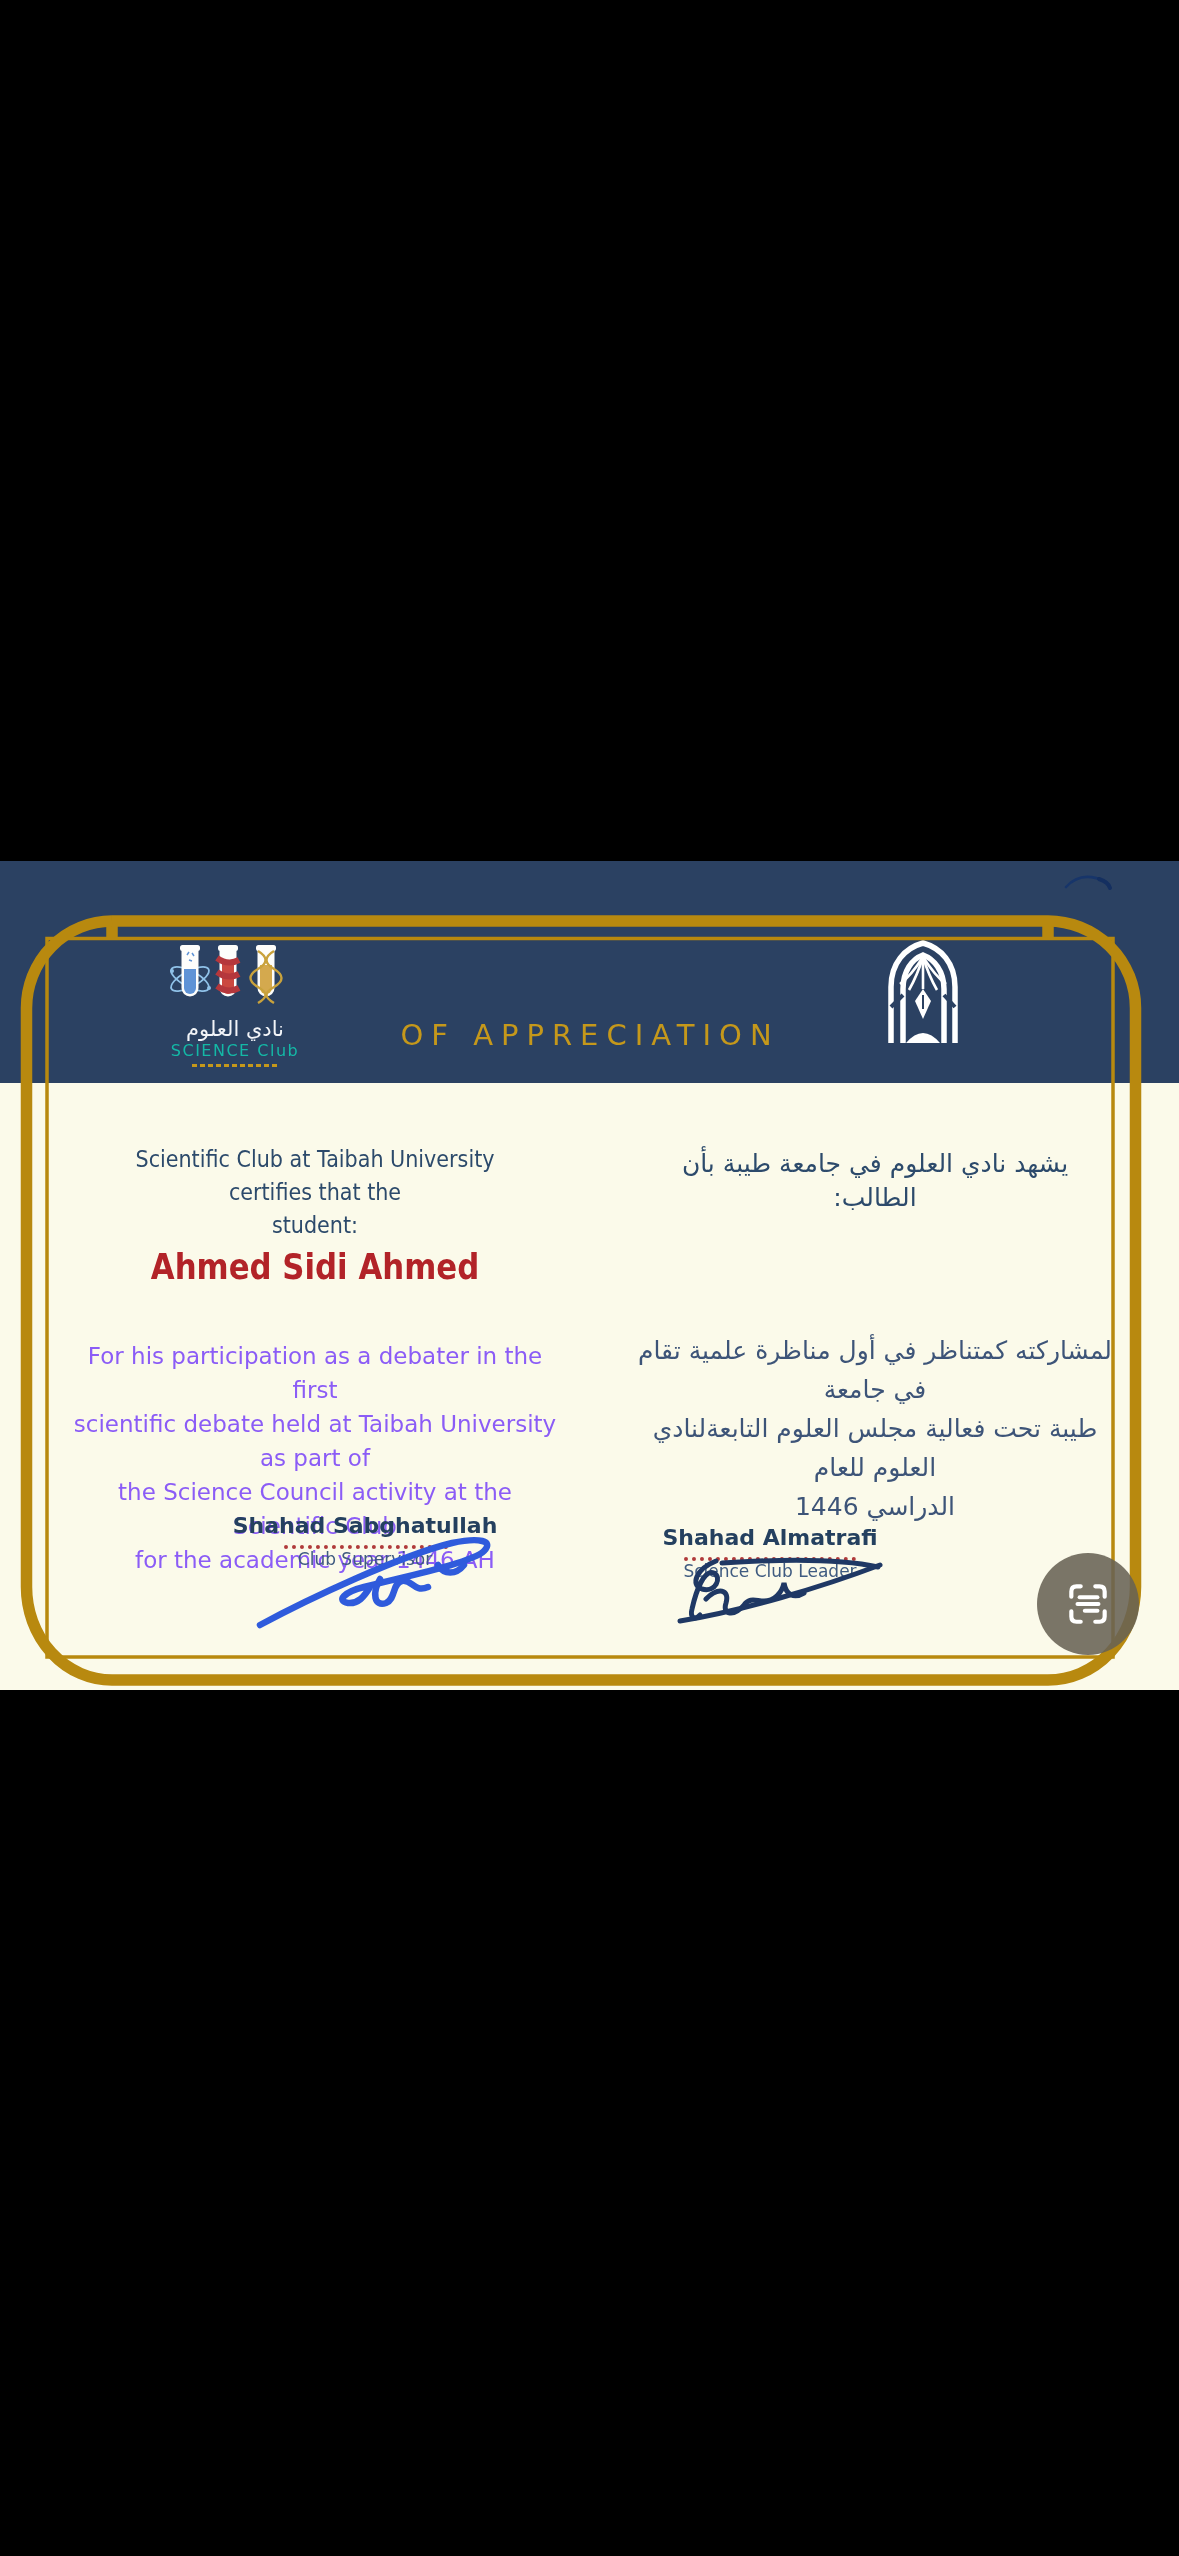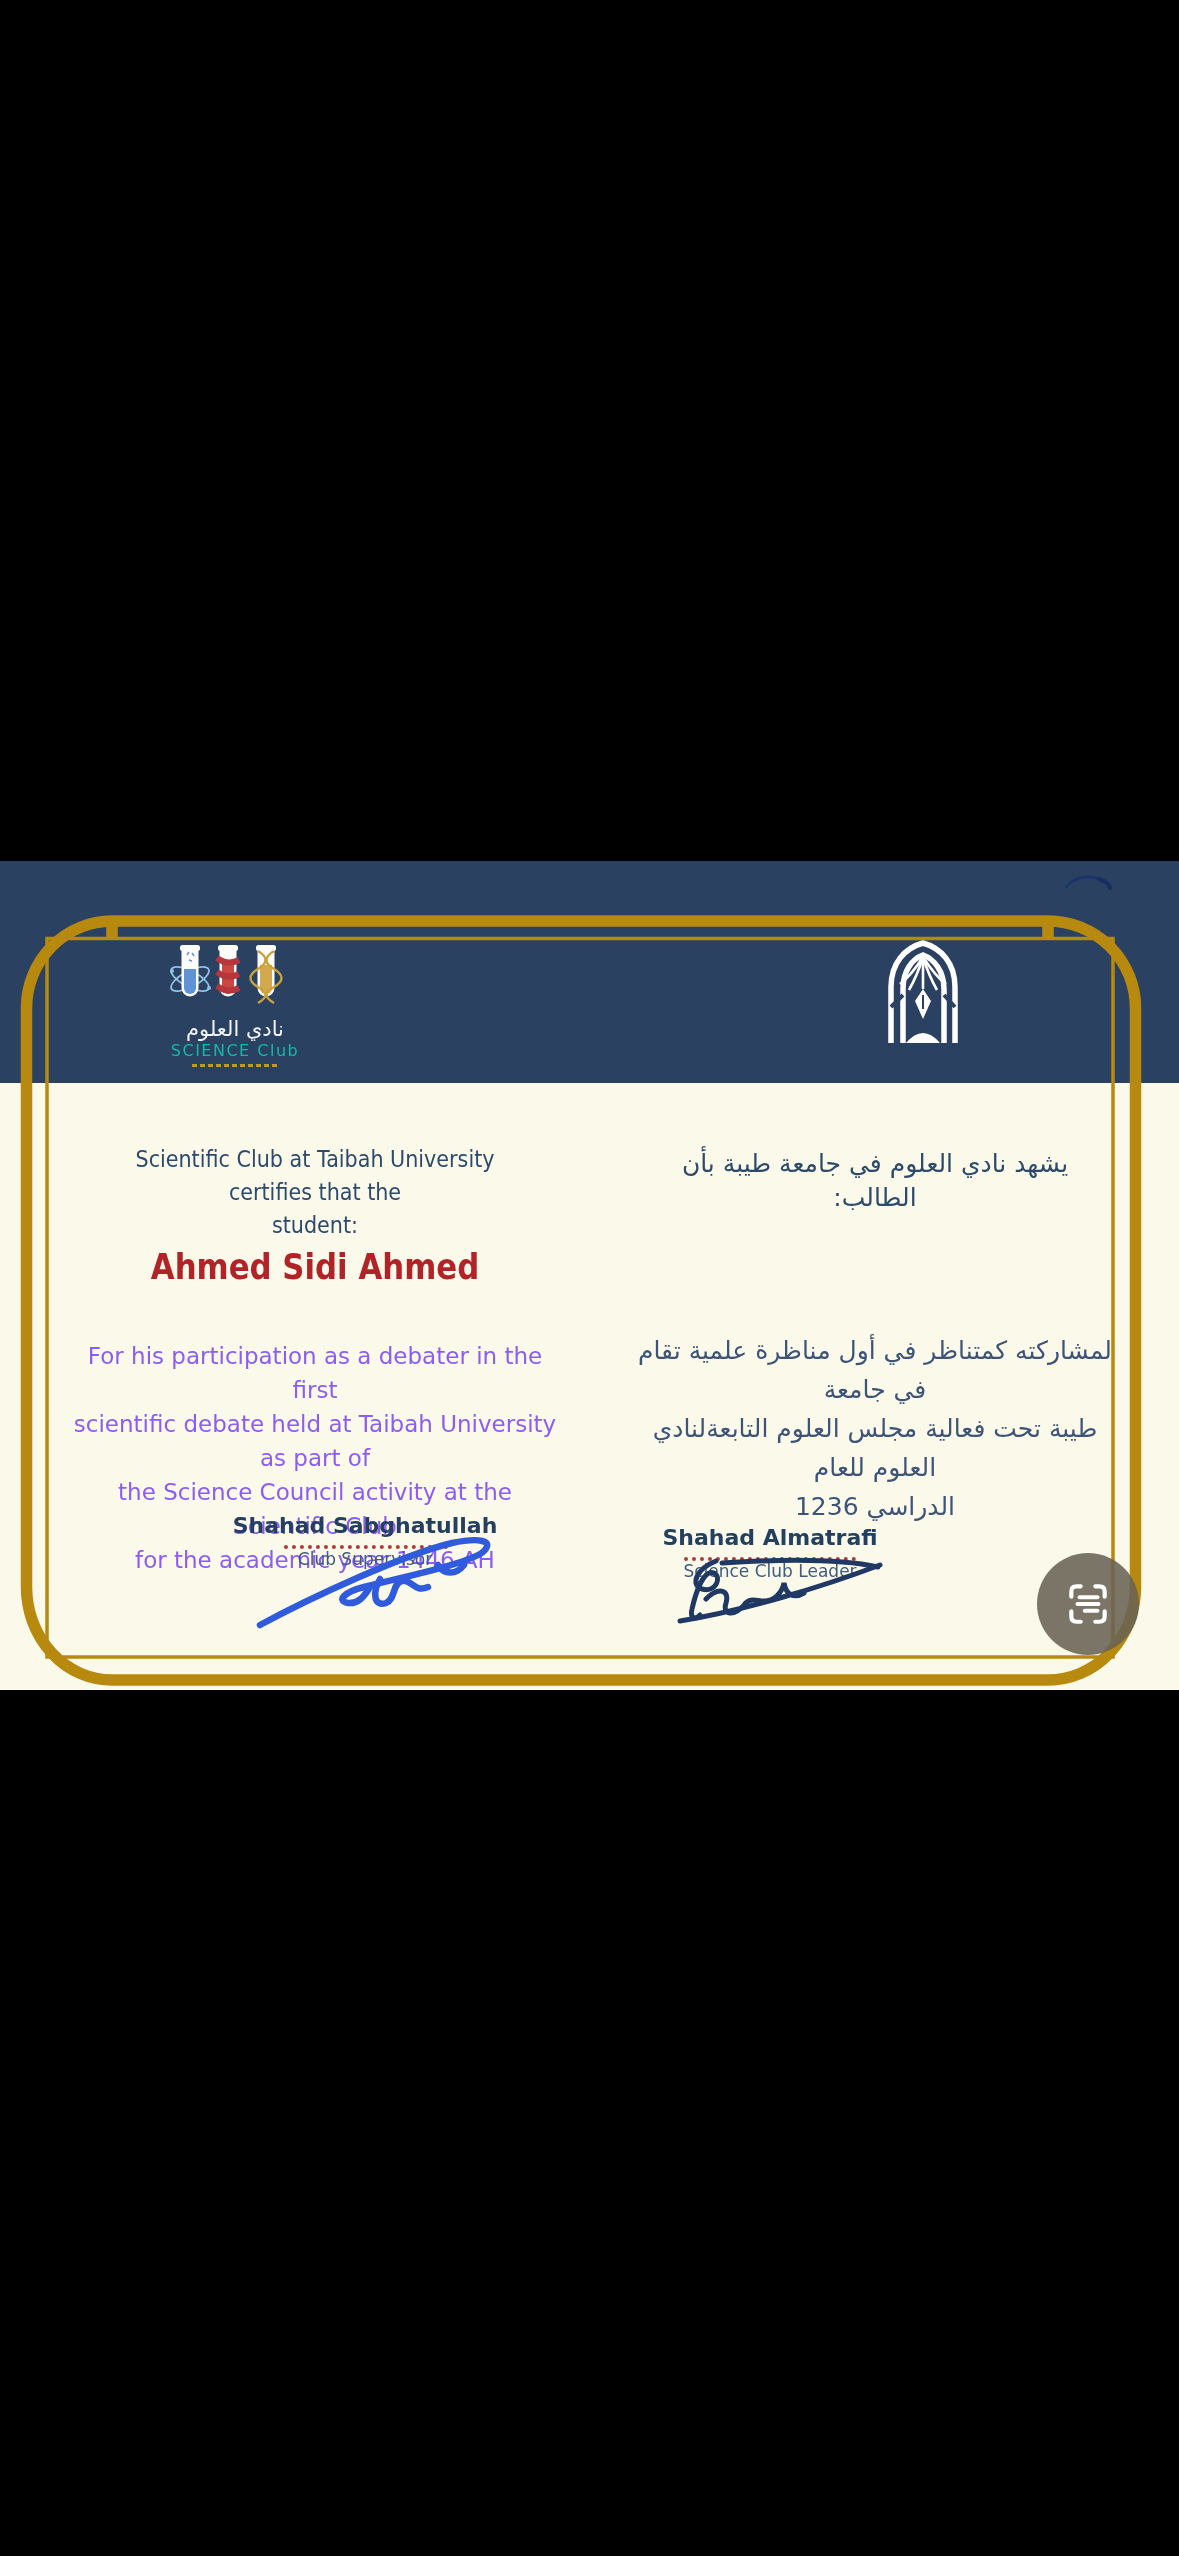--- a/index.html
+++ b/index.html
@@ -84,20 +84,21 @@
           <g stroke="#C9A23C" stroke-width="2.4" fill="none">
             <path d="M90,10 c10,6 10,12 0,18 c-10,6 -10,12 0,18 c10,6 10,10 0,16"></path>
             <path d="M106,10 c-10,6 -10,12 0,18 c10,6 10,12 0,18 c-10,6 -10,10 0,16"></path>
           </g>
         </svg>
         <div class="ar rtl">نادي العلوم</div>
         <div class="en">SCIENCE Club</div>
         <div class="tagline"></div>
       </div>
 
+      <div class="abs subtitle">OF APPRECIATION</div>
 
       <svg class="abs" style="left:878px;top:76px;" width="90" height="118" viewBox="0 0 90 118">
         <g stroke="#FFFFFF" fill="none" stroke-width="5.5">
           <path d="M13,106 V50 C13,26 27,11 45,6 C63,11 77,26 77,50 V106"></path>
           <path d="M25,106 V52 C25,34 34,22 45,18 C56,22 66,34 66,52 V106"></path>
         </g>
         <g stroke="#FFFFFF" fill="none" stroke-width="2.6">
           <path d="M45,20 C36,34 29,42 22,47"></path>
           <path d="M45,20 C40,36 35,46 31,53"></path>
           <path d="M45,20 C54,34 61,42 68,47"></path>
@@ -140,21 +141,21 @@
       <span>For his participation as a debater in the first</span><br>
       <span>scientific debate held at Taibah University as part of</span><br>
       <span>the Science Council activity at the Scientific Club</span><br>
       <span>for the academic year 1446 AH</span>
     </div>
 
     <div class="abs heading-ar rtl">يشهد نادي العلوم في جامعة طيبة بأن الطالب:</div>
     <div class="abs body-ar rtl">
       <span>لمشاركته كمتناظر في أول مناظرة علمية تقام في جامعة</span><br>
       <span>طيبة تحت فعالية مجلس العلوم التابعةلنادي العلوم للعام</span><br>
-      <span>الدراسي 1236</span>
+      <span>الدراسي 1446</span>
     </div>
 
     <div class="abs signame" style="left:205px;top:652px;">Shahad Sabghatullah</div>
     <div class="abs dotline" style="left:284px;top:684px;width:164px;"></div>
     <div class="abs sigrole" style="left:205px;top:688px;">Club Supervisor</div>
     <svg class="abs" style="left:252px;top:660px;" width="258" height="118" viewBox="0 0 258 118">
       <g stroke="#2F5BDC" stroke-width="6.5" fill="none" stroke-linecap="round">
         <path d="M8,104 C56,78 150,34 200,22 C228,16 242,20 232,30 C220,42 150,56 112,66 C92,71 84,80 96,82 C106,83 112,76 118,66"></path>
         <path d="M128,58 C120,72 122,86 134,82 C144,78 140,62 150,60 C160,58 162,72 176,66"></path>
         <path d="M186,44 C192,54 204,54 212,44"></path>

